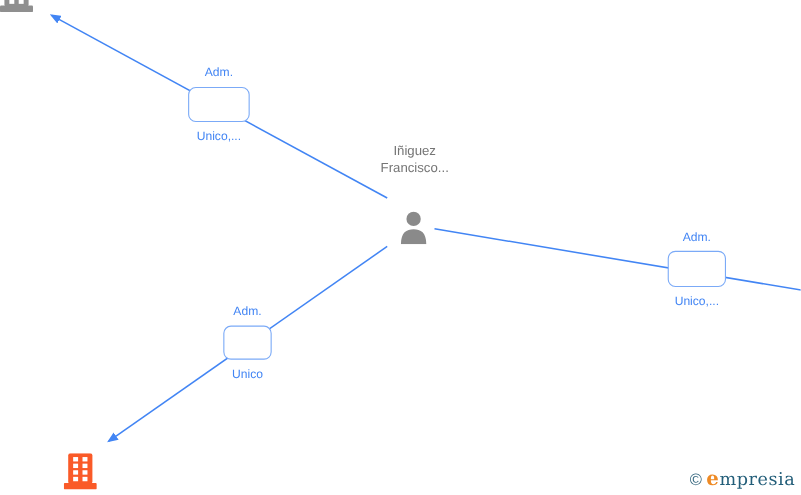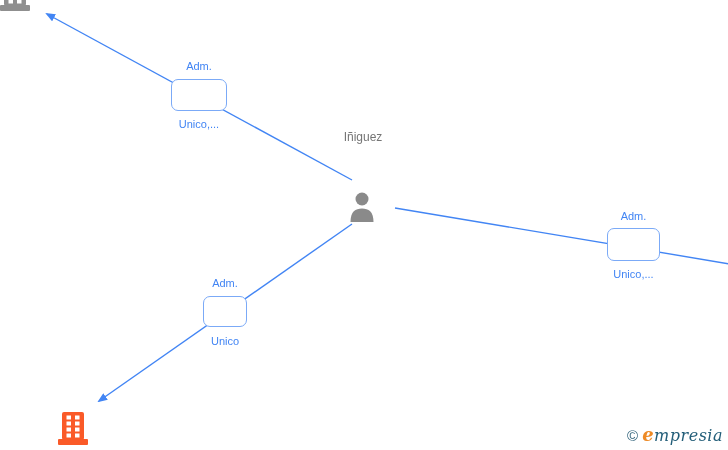--- a/index.html
+++ b/index.html
@@ -12,36 +12,36 @@
     position:absolute;background:#ffffff;
     border:1.5px solid #7baaf7;border-radius:7px;
     color:#4285f4;font-size:11px;line-height:14px;
     display:flex;flex-direction:column;align-items:center;justify-content:center;
     text-align:center;box-sizing:border-box;gap:44px;
   }
   .edge-label span{display:block;}
   #edge-label-1{left:171px;top:79px;width:56px;height:32px;}
   #edge-label-2{left:607px;top:228px;width:53px;height:33px;}
   #edge-label-3{left:203px;top:296px;width:44px;height:31px;}
-  .person-node{position:absolute;left:313px;top:130px;width:100px;}
+  .person-node{position:absolute;left:327px;top:130px;width:100px;}
   .person-name{
     width:100px;text-align:center;color:#757575;
     font-size:12px;line-height:15px;
   }
   .person-name span{display:block;}
   .person-glyph{position:absolute;left:35px;top:62px;width:28px;height:30px;}
   .company-node-bottom-left{position:absolute;left:58px;top:412px;width:30px;height:33px;color:#fa5a28;}
   .company-node-top-left{position:absolute;left:0px;top:-22px;width:30px;height:33px;color:#8f8f8f;}
   .logo{
     position:absolute;right:5px;bottom:5px;
     display:flex;align-items:center;gap:4px;cursor:pointer;
   }
   .logo .copy{color:#33657d;font-size:15px;line-height:15px;}
   .logo .brand{
-    font-family:"DejaVu Serif",serif;font-style:italic;
+    font-family:"DejaVu Serif",serif;
     font-size:16px;line-height:18px;color:#235e79;letter-spacing:0.5px;
   }
   .logo .brand .first{color:#ee8a25;font-weight:bold;font-size:18px;}
 </style>
 </head>
 <body>
 
 <div class="canvas">
 
   <svg class="edges" width="728" height="450" viewBox="0 0 728 450">
@@ -68,20 +68,21 @@
         <rect x="17" y="15.5" width="4.5" height="4" fill="#ffffff"></rect>
         <rect x="8.5" y="21.5" width="4.5" height="4" fill="#ffffff"></rect>
         <rect x="17" y="21.5" width="4.5" height="4" fill="#ffffff"></rect>
       </svg>
     </span>
   </div>
 
   <div class="person-node">
     <div class="person-name">
       <span>Iñiguez</span>
+      <span>Francisco...</span>
     </div>
     <span class="person-glyph">
       <svg width="28" height="30" viewBox="0 0 28 30">
         <circle cx="14" cy="7" r="6.5" fill="#8a8a8a"></circle>
         <path d="M2.5,30 C2.5,19.5 7.5,16.5 14,16.5 C20.5,16.5 25.5,19.5 25.5,30 Z" fill="#8a8a8a"></path>
       </svg>
     </span>
   </div>
 
   <div class="edge-label" id="edge-label-1">

